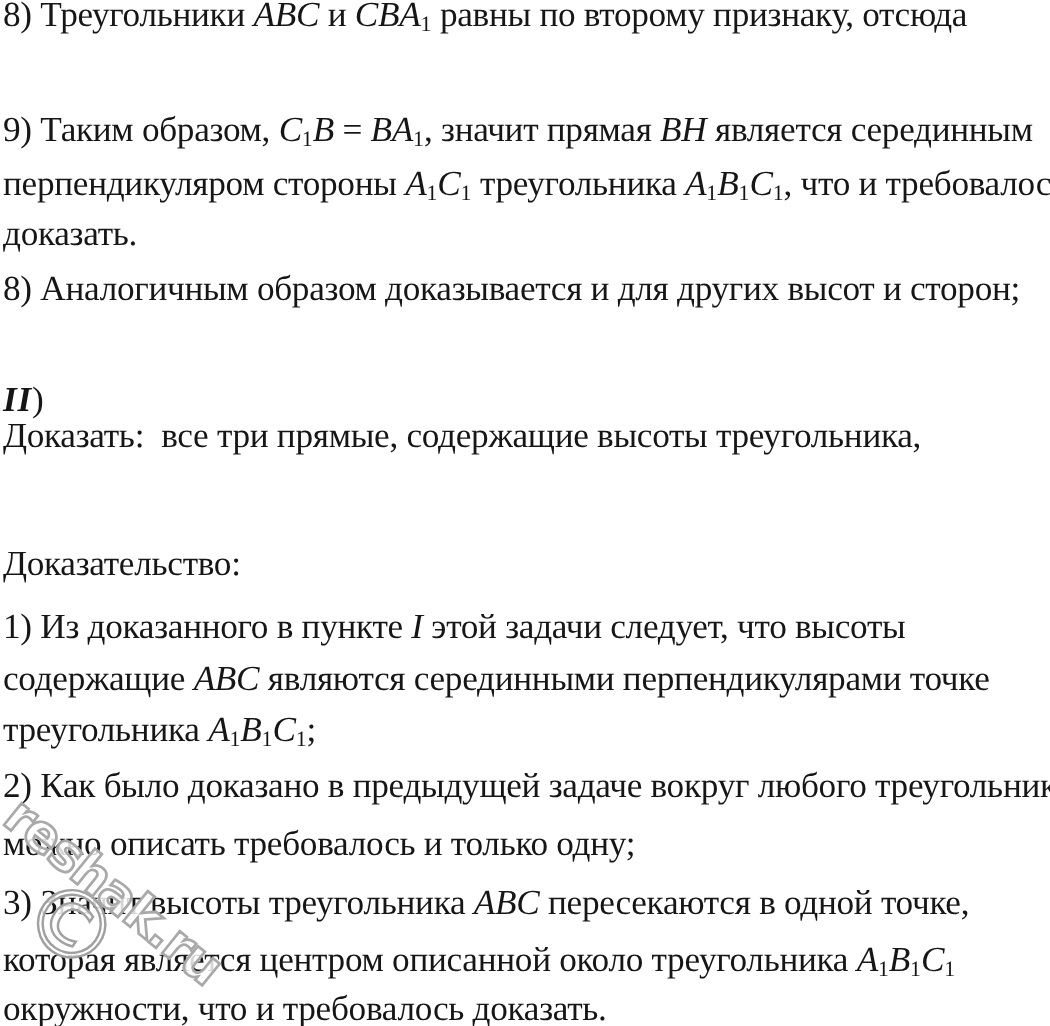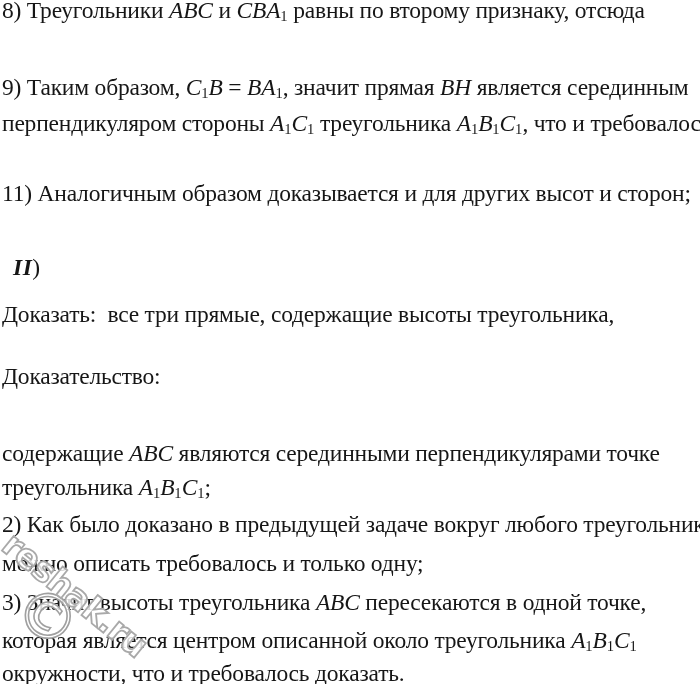--- a/index.html
+++ b/index.html
@@ -18,21 +18,21 @@
     position: absolute;
     left: 2px;
     font-size: 23.5px;
     line-height: 30px;
     letter-spacing: -0.2px;
     color: #161616;
     white-space: pre;
   }
   .seg-text { font-style: normal; }
   .seg-math { font-style: italic; }
-  .seg-bolditalic { font-style: italic; font-weight: 700; letter-spacing: 0.5px; margin-left: 11px; }
+  .seg-bolditalic { font-style: italic; font-weight: 700; letter-spacing: 0.5px; }
   .seg-sub {
     font-size: 0.62em;
     font-style: normal;
     vertical-align: -0.24em;
     letter-spacing: 0;
   }
   
   .watermark { position: absolute; inset: 0; pointer-events: none; }
   .wm-text {
     position: absolute;
@@ -58,24 +58,26 @@
     transform: rotate(35deg);
   }
 </style>
 </head>
 <body>
 
 <main id="page">
   <div class="line" style="top:-5px"><span class="seg-text">8) Треугольники </span><span class="seg-math">ABC</span><span class="seg-text"> и </span><span class="seg-math">CBA</span><span class="seg-sub">1</span><span class="seg-text"> равны по второму признаку, отсюда</span></div>
   <div class="line" style="top:72px"><span class="seg-text">9) Таким образом, </span><span class="seg-math">C</span><span class="seg-sub">1</span><span class="seg-math">B</span><span class="seg-text"> = </span><span class="seg-math">BA</span><span class="seg-sub">1</span><span class="seg-text">, значит прямая </span><span class="seg-math">BH</span><span class="seg-text"> является серединным</span></div>
   <div class="line" style="top:108px"><span class="seg-text">перпендикуляром стороны </span><span class="seg-math">A</span><span class="seg-sub">1</span><span class="seg-math">C</span><span class="seg-sub">1</span><span class="seg-text"> треугольника </span><span class="seg-math">A</span><span class="seg-sub">1</span><span class="seg-math">B</span><span class="seg-sub">1</span><span class="seg-math">C</span><span class="seg-sub">1</span><span class="seg-text">, что и требовалось</span></div>
-  <div class="line" style="top:178px"><span class="seg-text">11) Аналогичным образом доказывается и для других высот и сторон;</span></div>
+  <div class="line" style="top:141px"><span class="seg-text">доказать.</span></div>
+  <div class="line" style="top:178px"><span class="seg-text">8) Аналогичным образом доказывается и для других высот и сторон;</span></div>
   <div class="line" style="top:252px"><span class="seg-bolditalic">II</span><span class="seg-text">)</span></div>
-  <div class="line" style="top:299px"><span class="seg-text">Доказать:  все три прямые, содержащие высоты треугольника,</span></div>
+  <div class="line" style="top:276px"><span class="seg-text">Доказать:  все три прямые, содержащие высоты треугольника,</span></div>
   <div class="line" style="top:361px"><span class="seg-text">Доказательство:</span></div>
+  <div class="line" style="top:403px"><span class="seg-text">1) Из доказанного в пункте </span><span class="seg-math">I</span><span class="seg-text"> этой задачи следует, что высоты</span></div>
   <div class="line" style="top:438px"><span class="seg-text">содержащие </span><span class="seg-math">ABC</span><span class="seg-text"> являются серединными перпендикулярами точке</span></div>
   <div class="line" style="top:472px"><span class="seg-text">треугольника </span><span class="seg-math">A</span><span class="seg-sub">1</span><span class="seg-math">B</span><span class="seg-sub">1</span><span class="seg-math">C</span><span class="seg-sub">1</span><span class="seg-text">;</span></div>
   <div class="line" style="top:509px"><span class="seg-text">2) Как было доказано в предыдущей задаче вокруг любого треугольника</span></div>
   <div class="line" style="top:548px"><span class="seg-text">можно описать требовалось и только одну;</span></div>
   <div class="line" style="top:587px"><span class="seg-text">3) Значит высоты треугольника </span><span class="seg-math">ABC</span><span class="seg-text"> пересекаются в одной точке,</span></div>
   <div class="line" style="top:625px"><span class="seg-text">которая является центром описанной около треугольника </span><span class="seg-math">A</span><span class="seg-sub">1</span><span class="seg-math">B</span><span class="seg-sub">1</span><span class="seg-math">C</span><span class="seg-sub">1</span></div>
   <div class="line" style="top:658px"><span class="seg-text">окружности, что и требовалось доказать.</span></div>
 
   <div class="watermark">
     <span class="wm-copy">©</span>

